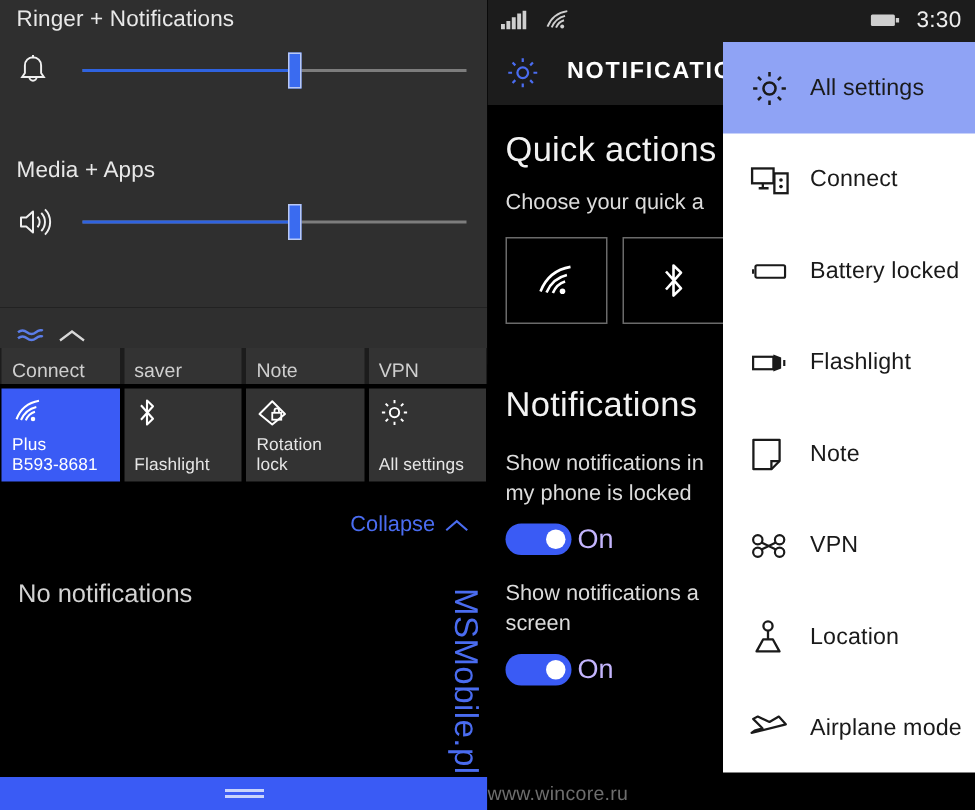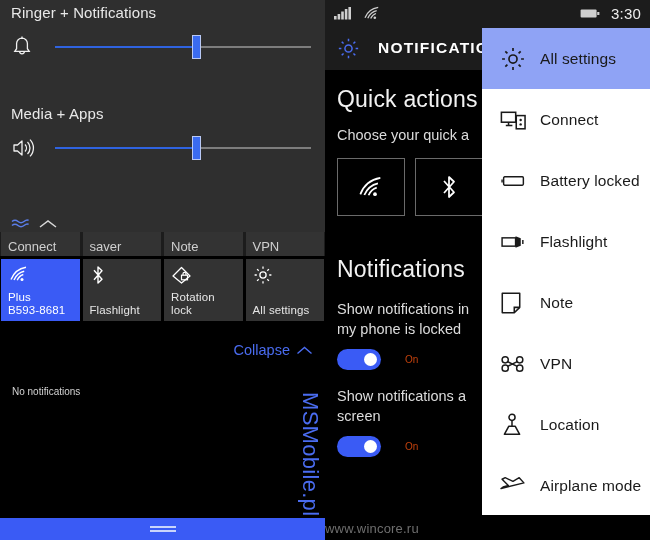--- a/index.html
+++ b/index.html
@@ -115,21 +115,21 @@
     width:325px; height:32px;
     display:flex; align-items:center; justify-content:flex-end;
     padding-right:12px;
     background:#000;
   }
   .collapse-text { color:#4a6cf0; font-size:14.5px; }
   .collapse-chev { color:#4a6cf0; margin-left:6px; display:flex; }
 
   .no-notif {
     position:absolute; left:12px; top:386px;
-    color:#d2d2d2; font-size:10px;text-align:right;
+    color:#d2d2d2; font-size:17px;text-align:right;
   }
 
   .wm-vert {
     position:absolute;
     color:#4a6cf0; font-size:22px; font-weight:400;
     writing-mode:vertical-rl;
     letter-spacing:.3px;
     user-select:none;
   }
   .wm-left { right:2px; top:392px; }
@@ -208,21 +208,21 @@
   .toggle-row { display:flex; align-items:center; margin-top:10px; }
   .toggle {
     width:44px; height:21px; border-radius:11px;
     background:#3a5bf5; position:relative;
   }
   .toggle .knob {
     position:absolute; right:4px; top:50%;
     width:13px; height:13px; margin-top:-6.5px;
     border-radius:50%; background:#ffffff;
   }
-  .toggle-text { color:#c2410c; font-size:10px; margin-left:24px; }
+  .toggle-text { color:#c4b5fd; font-size:18px; margin-left:4px; }
   .wm-right { right:26px; top:378px; }
 
   .bottom-strip {
     position:absolute; left:0; bottom:0;
     width:325px; height:24px; background:#000;
     display:flex; align-items:center; justify-content:flex-start;
   }
   .wincore { color:#6e6e6e; font-size:13px; letter-spacing:.2px; }
 
   

